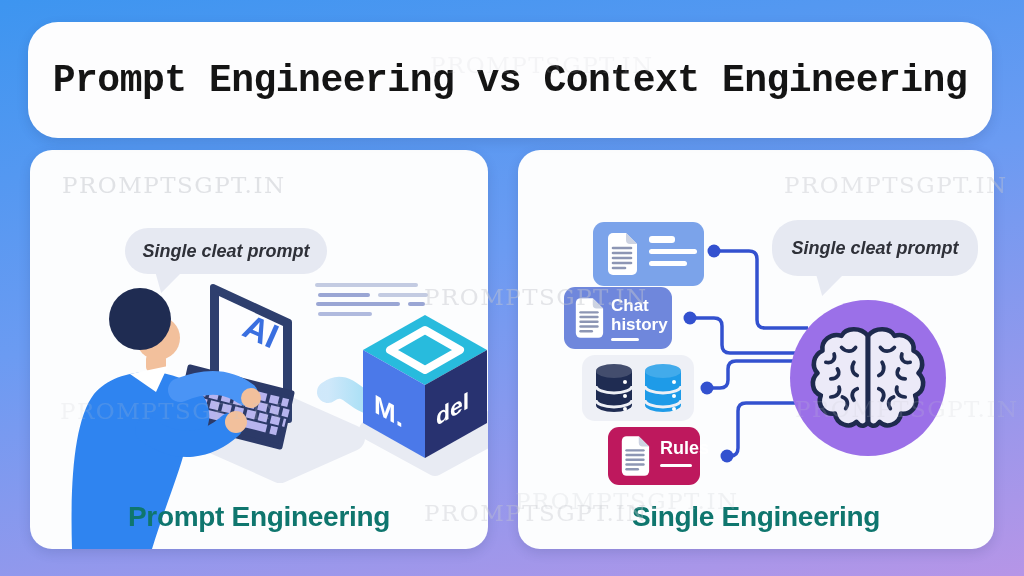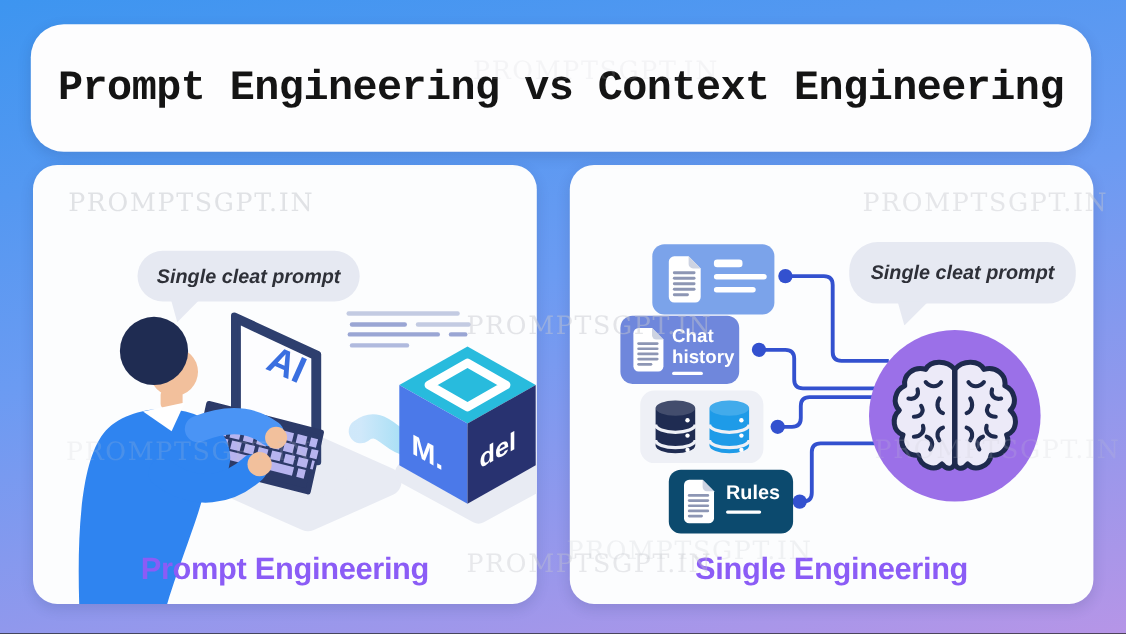--- a/index.html
+++ b/index.html
@@ -27,21 +27,21 @@
   }
   
   .panel{
     position:absolute;top:150px;height:399px;background:#fcfdfe;border-radius:22px;
     z-index:1;box-shadow:0 4px 12px rgba(30,40,90,.14);overflow:hidden;
   }
   .panel.left{left:30px;width:458px;}
   .panel.right{left:518px;width:476px;}
   .caption{
     position:absolute;bottom:16px;left:0;width:100%;text-align:center;
-    font-size:28px;font-weight:800;letter-spacing:-.3px;color:#8b5cf6;z-index:4;
+    font-size:28px;font-weight:800;letter-spacing:-.3px;color:#0f766e;z-index:4;
   }
   
   .bubble{
     position:absolute;background:#e6e9f2;border-radius:26px;z-index:5;
     display:flex;align-items:center;justify-content:center;
     font-size:18px;font-weight:600;color:#2e3038;font-style:italic;
   }
   .bubble .tail{
     position:absolute;width:28px;height:22px;background:#e6e9f2;
     clip-path:polygon(0 0,100% 0,22% 100%);
@@ -52,21 +52,21 @@
   .bubble-right .tail{left:44px;bottom:-20px;}
   
   .illus{position:absolute;left:0;top:112px;z-index:2;}
   
   .connectors{position:absolute;left:0;top:0;z-index:1;}
   .card{position:absolute;border-radius:11px;z-index:3;}
   .card.c1{left:75px;top:72px;width:111px;height:64px;background:#7ba3ea;}
   .card.c2{left:46px;top:137px;width:108px;height:62px;background:#6f87dc;}
   .card.c3{left:64px;top:205px;width:112px;height:66px;background:#eef0f6;
            display:flex;align-items:center;justify-content:center;gap:9px;border-radius:13px;}
-  .card.c4{left:90px;top:277px;width:113px;height:58px;background:#0c4a6e;}
+  .card.c4{left:90px;top:277px;width:92px;height:58px;background:#be185d;}
   .icon-doc{position:absolute;left:12px;top:10px;width:34px;height:44px;}
   .c2 .icon-doc{left:9px;top:10px;width:32px;height:42px;}
   .c4 .icon-doc{left:11px;top:8px;width:32px;height:42px;}
   .bars{position:absolute;left:56px;top:14px;}
   .bars i{display:block;background:#fff;border-radius:3px;}
   .bars .b1{width:26px;height:7px;margin-bottom:6px;}
   .bars .b2{width:48px;height:5px;margin-bottom:7px;}
   .bars .b3{width:38px;height:5px;}
   .lbl-col{position:absolute;left:47px;top:9px;color:#fff;font-weight:700;
            font-size:17px;line-height:19px;}

